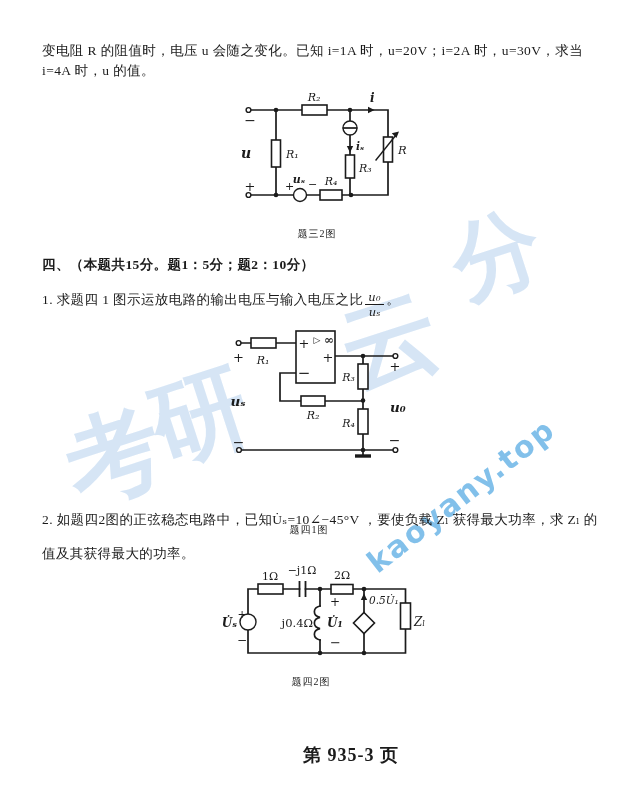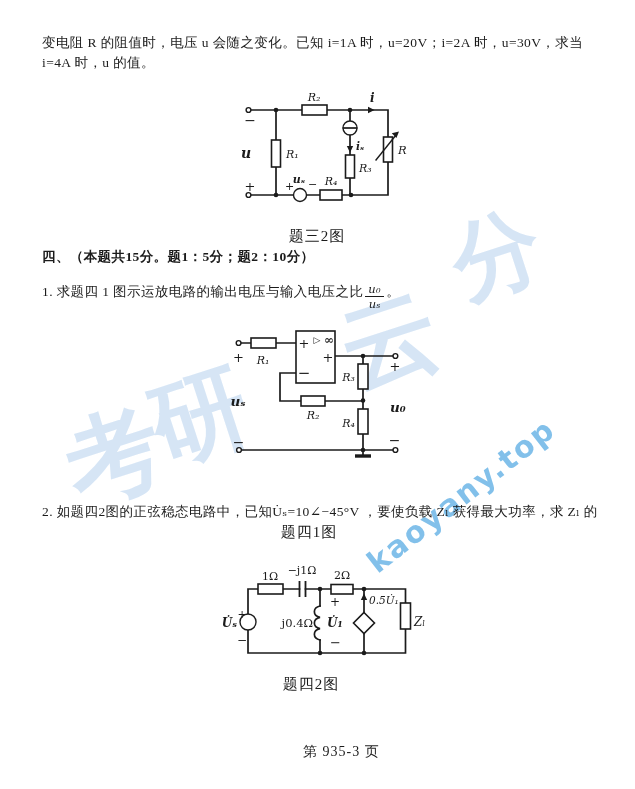--- a/index.html
+++ b/index.html
@@ -1,21 +1,21 @@
 <!DOCTYPE html>
 <html><head>
 <meta charset="utf-8">
 <style>
   html,body{margin:0;padding:0;background:#e8e8e8;}
   #page{position:relative;width:635px;height:789px;background:#ffffff;overflow:hidden;
         font-family:"Liberation Serif","DejaVu Serif",serif;color:#1b1b1b;}
-  .txt{position:absolute;font-size:13.5px;letter-spacing:0.4px;white-space:nowrap;}
+  .txt{position:absolute;font-size:13.5px;letter-spacing:0.4px;white-space:nowrap;margin-top:8px;}
   .bold{font-weight:bold;text-align:center;}
-  .caption{position:absolute;font-size:15px;text-align:center;width:160px;letter-spacing:1px;}
-  .footer{position:absolute;font-size:14px;letter-spacing:1px;}
+  .caption{position:absolute;font-size:10px;text-align:center;width:160px;letter-spacing:1px;}
+  .footer{position:absolute;font-size:18px;letter-spacing:1px;font-weight:bold;}
   
   .wm-char{position:absolute;font-size:96px;font-weight:bold;color:#cfe1f4;opacity:.85;
            font-family:"DejaVu Serif",serif;transform:rotate(-18deg);z-index:0;line-height:1;}
   .wm-site{position:absolute;left:330px;top:478px;width:262px;text-align:center;z-index:0;
            font-family:"DejaVu Sans",sans-serif;font-weight:bold;font-size:30px;
            letter-spacing:2px;color:#63b1e5;opacity:.8;transform:rotate(-38deg);}
   .layer{position:absolute;inset:0;z-index:1;}
   svg{position:absolute;overflow:visible;}
   svg text{font-family:"DejaVu Serif",serif;fill:#1b1b1b;}
   .it{font-style:italic;}
@@ -137,20 +137,21 @@
         <text class="it" x="313" y="419" font-size="11" text-anchor="middle">R₂</text>
         <text class="it" x="238" y="406" font-size="13.5" font-weight="bold" text-anchor="middle">uₛ</text>
         <text class="it" x="390" y="412" font-size="13.5" font-weight="bold">u₀</text>
         <text x="238.5" y="447" font-size="14" text-anchor="middle">−</text>
         <text x="394.5" y="445" font-size="14" text-anchor="middle">−</text>
       </g>
     </svg>
     <div class="caption" style="left:229px;top:475px;margin-top:48px;">题四1图</div>
 
     <div class="txt" style="left:42px;top:503px;">2. 如题四2图的正弦稳态电路中，已知U̇ₛ=10∠−45°V ，要使负载 Zₗ 获得最大功率，求 Zₗ 的</div>
+    <div class="txt" style="left:42px;top:537px;">值及其获得最大的功率。</div>
 
     <svg style="left:222px;top:560px;" width="202" height="100" viewBox="222 560 202 100">
       <g>
         <path class="wire" d="M248,614 V589 H258 M283,589 H299.5 M305.5,589 H320
                              M320,589 H331 M353,589 H405.5 M405.5,589 V603 M405.5,629 V653
                              M320,589 V606 M320,640 V653
                              M364,589 V613 M364,633 V653
                              M248,630 V653 M248,653 H405.5"></path>
       </g>
       <rect class="box" x="258" y="584" width="25" height="10"></rect>

